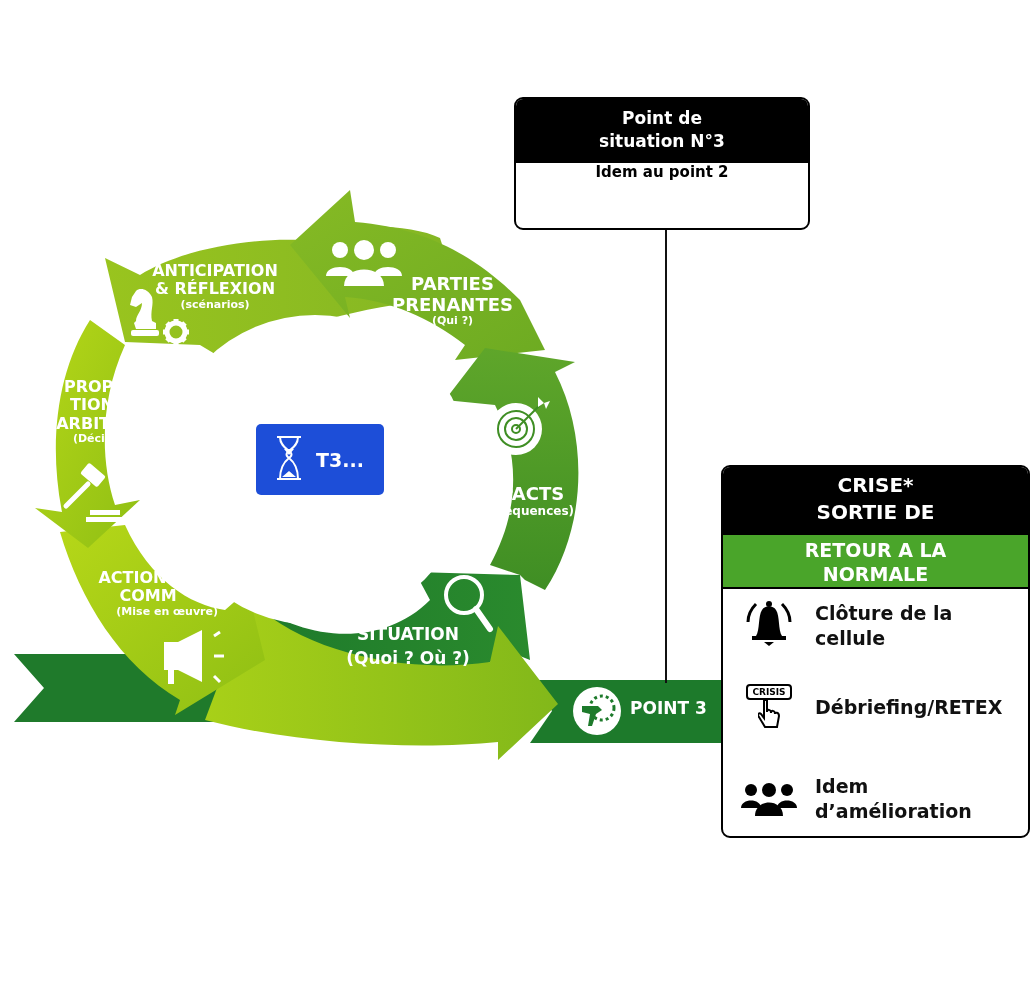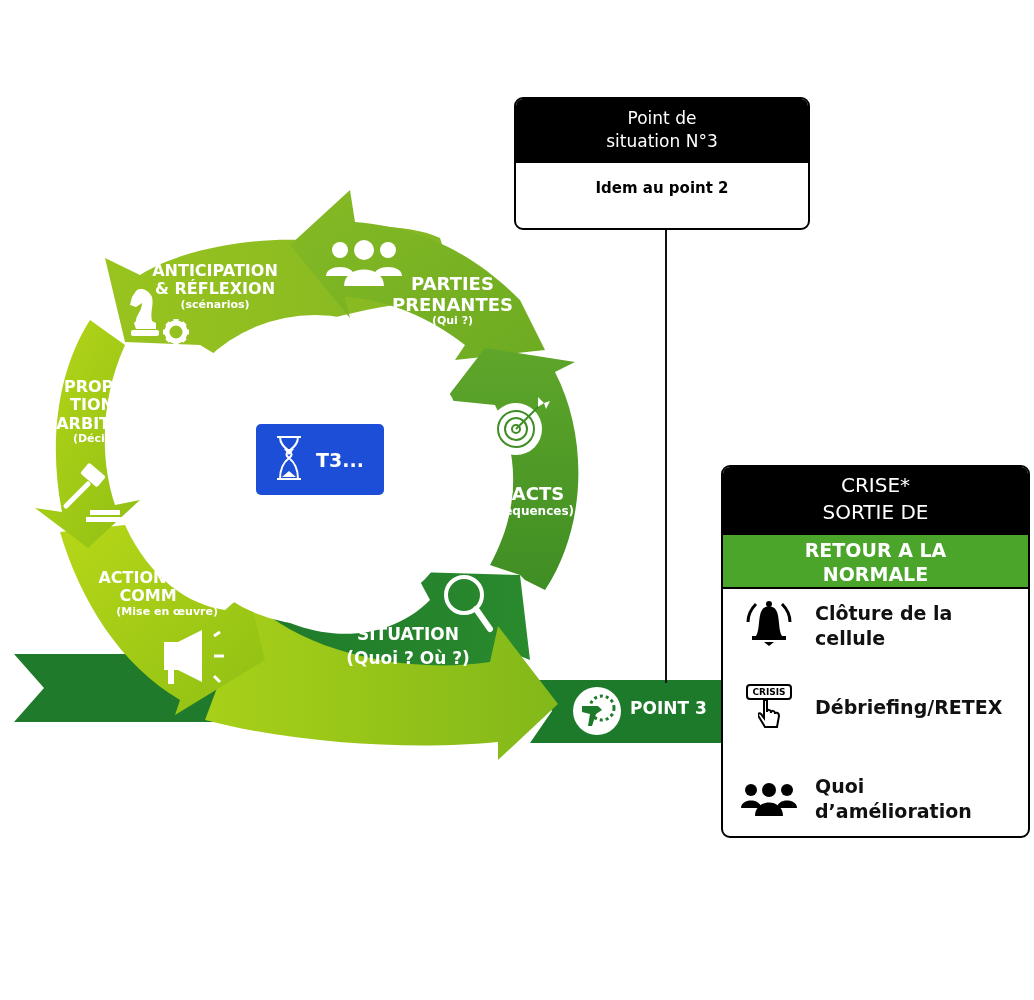--- a/index.html
+++ b/index.html
@@ -7,24 +7,24 @@
          font-family:"DejaVu Sans", sans-serif; }
   .abs { position:absolute; }
   svg.cycle { position:absolute; left:0; top:0; width:1034px; height:1000px; }
   .lbl { position:absolute; color:#ffffff; font-weight:bold; text-align:center; line-height:1.15; }
   .lbl .t { font-size:16px; display:block; }
   .lbl .s { font-size:11px; display:block; }
   .timer { position:absolute; left:256px; top:424px; width:128px; height:71px; background:#1d4ed8; border-radius:5px;
            display:flex; align-items:center; justify-content:center; gap:14px; color:#fff; }
   .timer span.txt { font-weight:bold; font-size:19px; }
   .box { position:absolute; border:2px solid #000; border-radius:9px; overflow:hidden; background:#fff; }
-  .box .head { background:#000; color:#fff; font-weight:normal; text-align:center; }
+  .box .head { background:#000; color:#fff; font-weight:bold; text-align:center; }
   .point-box { left:514px; top:97px; width:292px; height:129px; }
   .point-box .head { height:64px; font-size:17px; line-height:23px; padding-top:8px; box-sizing:border-box; }
-  .point-box .body { font-weight:bold; font-size:15px; text-align:center; padding-top:16px; }
+  .point-box .body { font-weight:bold; font-size:15px; text-align:center; padding-top:0; }
   .connector { position:absolute; left:665px; top:228px; width:2px; height:455px; background:#111; }
   .exit-box { left:721px; top:465px; width:305px; height:369px; }
   .exit-box .head { height:66px; font-size:20px; line-height:27px; padding-top:5px; box-sizing:border-box; }
   .exit-box .sub { background:#4aa52a; color:#fff; font-weight:bold; text-align:center; font-size:19px; line-height:24px;
                    height:56px; padding-top:3px; box-sizing:border-box; border-top:2px solid #000; border-bottom:2px solid #000; }
   .exit-item { position:absolute; left:16px; display:flex; align-items:center; }
   .exit-item .ic { width:60px; height:54px; display:flex; align-items:center; justify-content:center; }
   .exit-item .tx { margin-left:16px; font-weight:bold; font-size:19px; line-height:25px; color:#111; }
   .point3 { position:absolute; left:630px; top:698px; color:#fff; font-weight:bold; font-size:17px; }
 </style>
@@ -253,17 +253,17 @@
       <svg width="56" height="34" viewBox="0 0 56 34">
           <circle cx="10" cy="8" r="6" fill="#000"></circle>
           <circle cx="46" cy="8" r="6" fill="#000"></circle>
           <circle cx="28" cy="8" r="7" fill="#000"></circle>
           <path d="M0,26 C0,16 20,16 20,26 Z" fill="#000"></path>
           <path d="M36,26 C36,16 56,16 56,26 Z" fill="#000"></path>
           <path d="M14,34 C14,16 42,16 42,34 Z" fill="#000"></path>
         </svg>
     </div>
     <div class="tx">
-      <div>Quoi</div>
+      <div>Idem</div>
       <div>d’amélioration</div>
     </div>
   </div>
 </div>
 
 </body></html>

